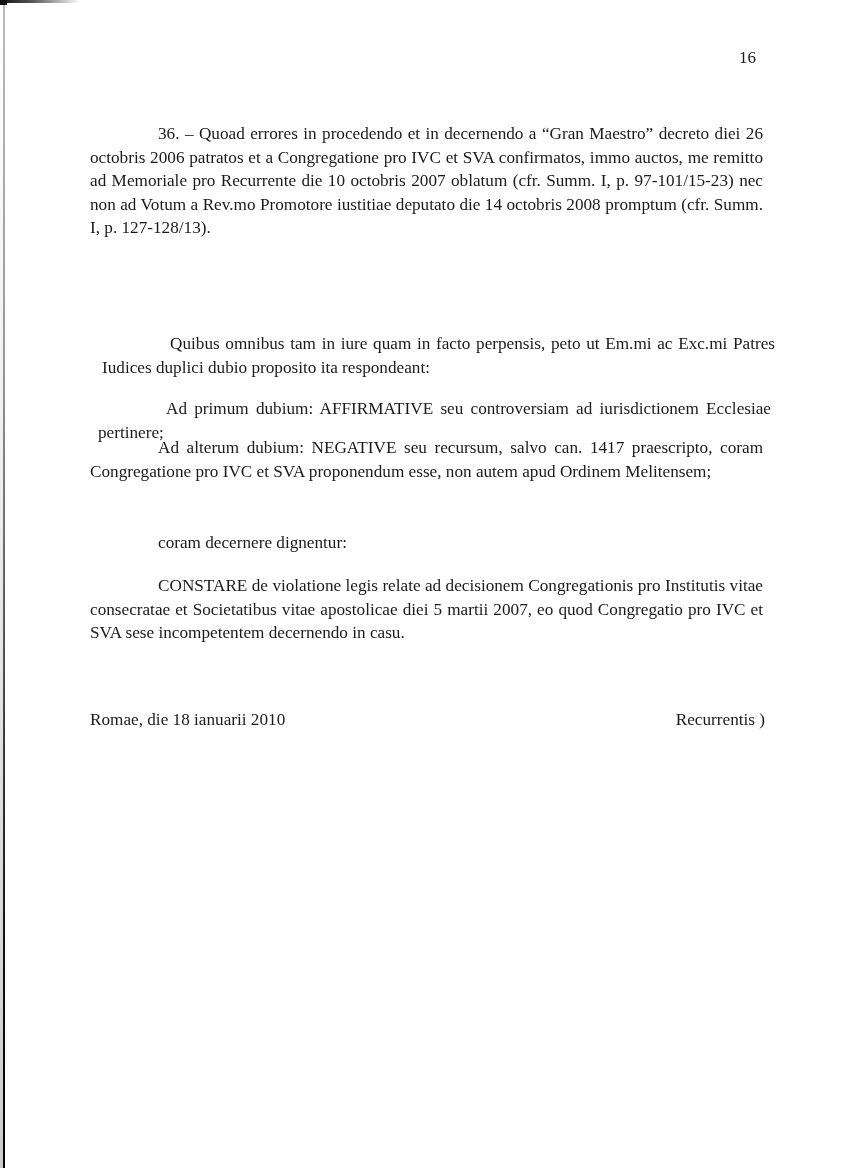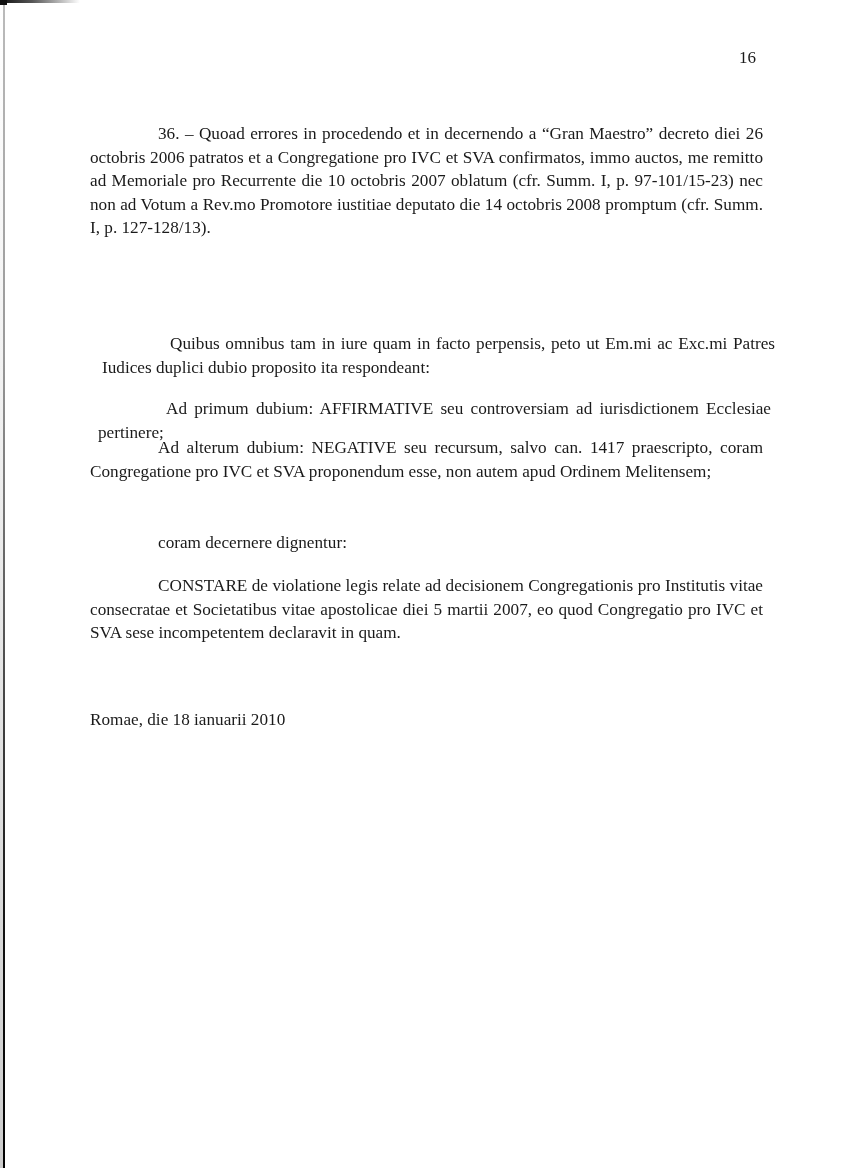--- a/index.html
+++ b/index.html
@@ -98,18 +98,19 @@
 <p class="text-block indent para-36" style="margin:0;"><span>36. – Quoad </span><span class="u">errores</span><span> in procedendo et in decernendo a “Gran Maestro” decreto diei 26 octobris 2006 patratos et a Congregatione pro IVC et SVA confirmatos, immo auctos, me remitto ad Memoriale pro Recurrente die 10 octobris 2007 oblatum (cfr. Summ. I, p. 97-101/15-23) nec non ad Votum a Rev.mo Promotore iustitiae deputato die 14 octobris 2008 promptum (cfr. Summ. I, p. 127-128/13).</span></p>
 
 <p class="text-block indent para-quibus" style="margin:12px;">Quibus omnibus tam in iure quam in facto perpensis, peto ut Em.mi ac Exc.mi Patres Iudices duplici dubio proposito ita respondeant:</p>
 
 <p class="text-block indent para-dub1" style="margin:8px;">Ad primum dubium: AFFIRMATIVE seu controversiam ad iurisdictionem Ecclesiae pertinere;</p>
 
 <p class="text-block indent para-dub2" style="margin:0;">Ad alterum dubium: NEGATIVE seu recursum, salvo can. 1417 praescripto, coram Congregatione pro IVC et SVA proponendum esse, non autem apud Ordinem Melitensem;</p>
 
 <p class="text-block indent para-atque" style="margin:0;">coram decernere dignentur:</p>
 
-<p class="text-block indent para-constare" style="margin:0;"><span>CONSTARE de violatione legis relate ad decisionem Congregationis pro Institutis vitae consecratae et Societatibus vitae apostolicae diei 5 martii 2007, eo quod Congregatio pro IVC et SVA sese </span><span class="u">incompetentem</span><span> declaravit in quam.</span></p>
+<p class="text-block indent para-constare" style="margin:0;"><span>CONSTARE de violatione legis relate ad decisionem Congregationis pro Institutis vitae consecratae et Societatibus vitae apostolicae diei 5 martii 2007, eo quod Congregatio pro IVC et SVA sese </span><span class="u">incompetentem</span><span> decernendo in casu.</span></p>
 
 <div class="signature-place">Romae, die 18 ianuarii 2010</div>
 
 <div class="signature-name">
+  <span class="l2">Recurrentis )</span>
 </div>
 
 </body></html>

